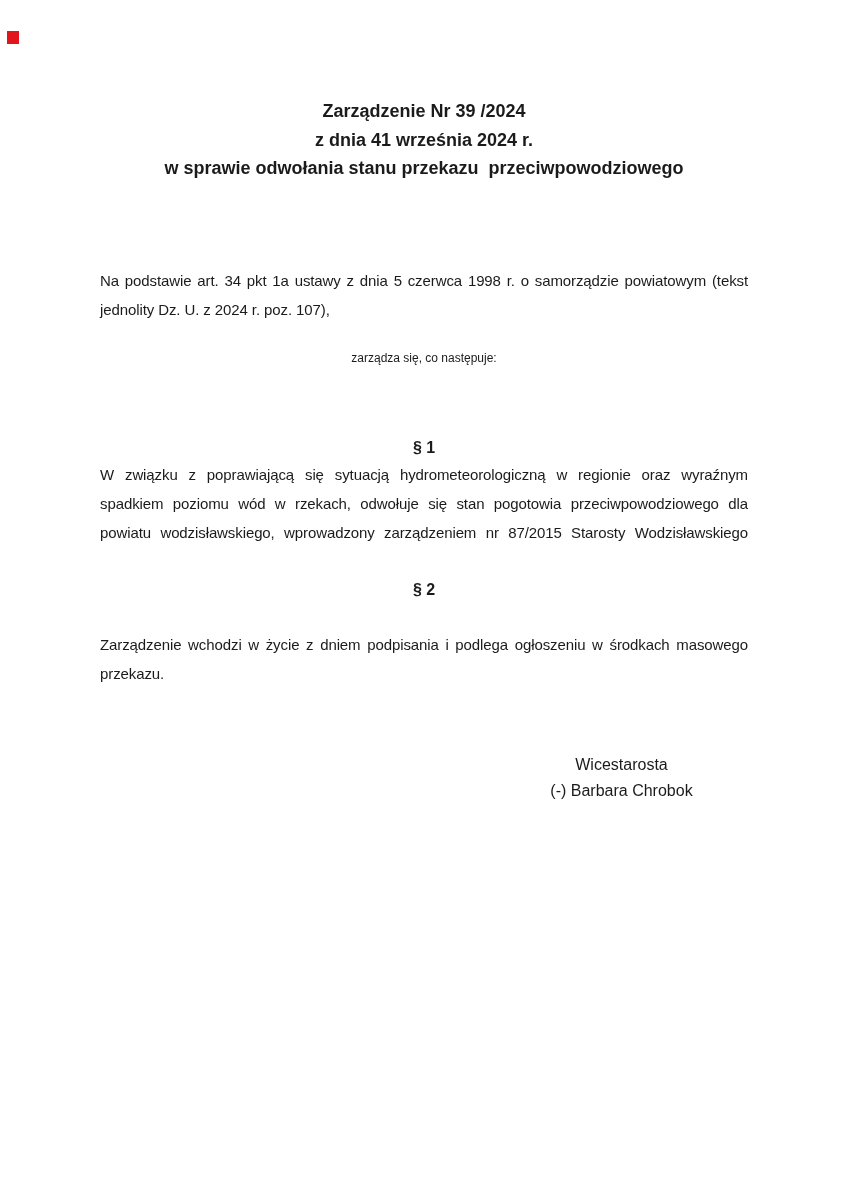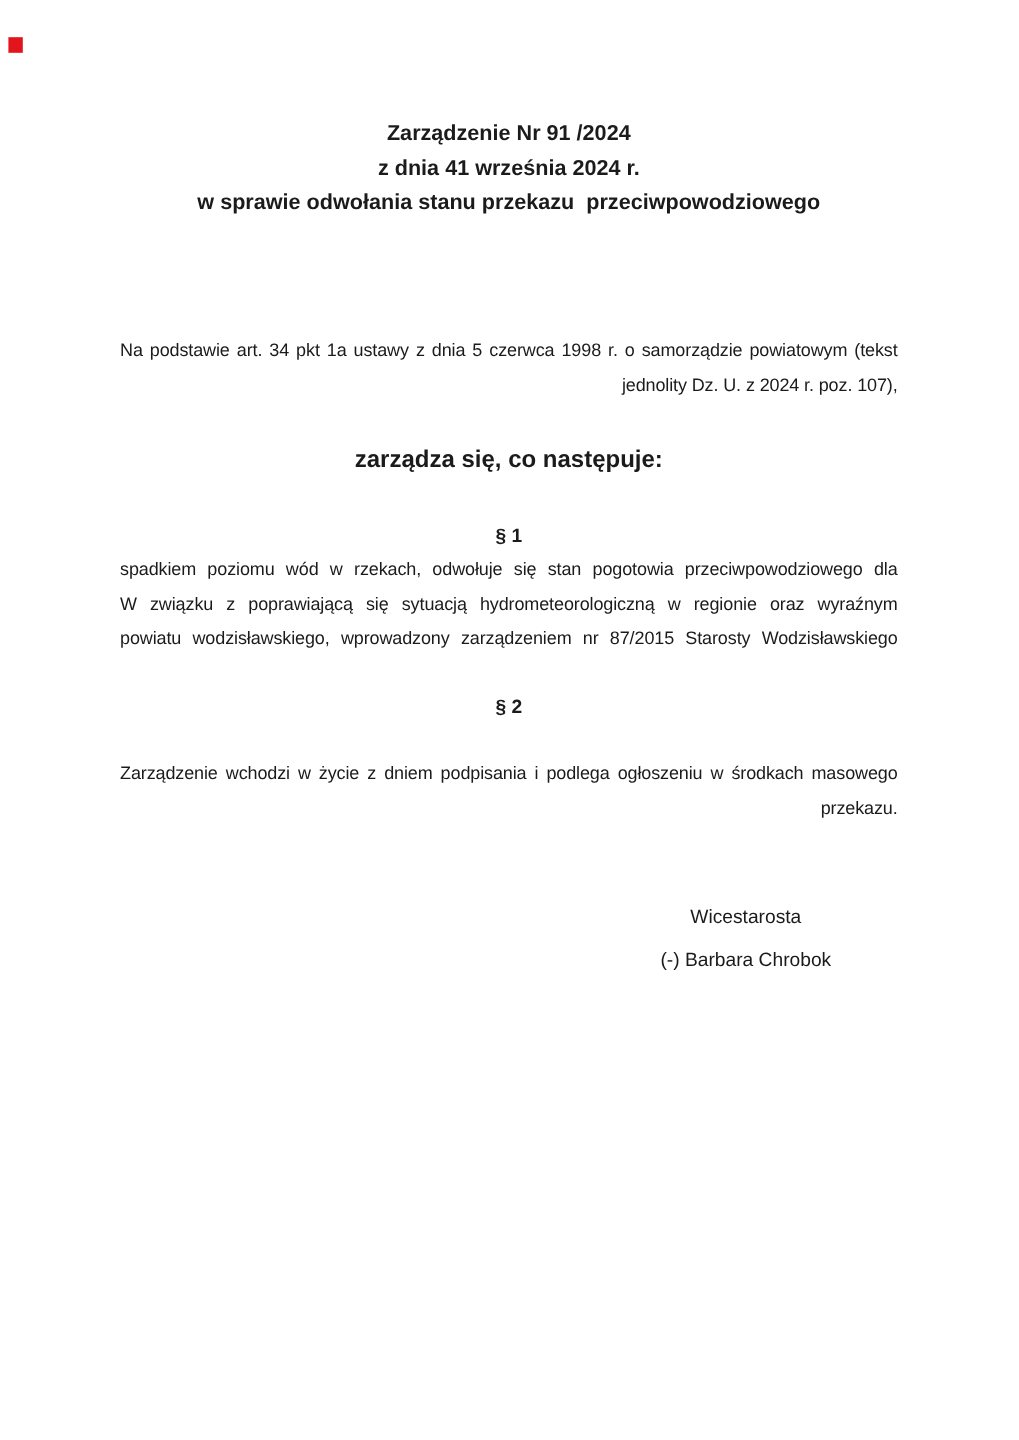--- a/index.html
+++ b/index.html
@@ -37,74 +37,74 @@
     line-height: 28.7px;
   }
   .title-block .tline {
     white-space: pre; 
   }
   .para {
     font-size: 15px;
     line-height: 28.8px;
     letter-spacing: -0.1px;
   }
-  .legal-block   { top: 279px; }
-  .ordains-block { top: 372px; text-align: center; font-weight: bold; font-size: 20px; line-height: 22px; }
+  .legal-block   { top: 267px; }
+  .ordains-block { top: 347px; text-align: center; font-weight: normal; font-size: 12px; line-height: 22px; }
   .s1-heading    { top: 437px; text-align: center; font-weight: bold; font-size: 16px; line-height: 22px; }
   .para1-block   { top: 461px; }
   .s2-heading    { top: 579px; text-align: center; font-weight: bold; font-size: 16px; line-height: 22px; }
   .para2-block   { top: 611px; margin-top: 20px; }
   .jline {
     text-align: justify;
     text-align-last: justify;
     white-space: nowrap;
   }
   .lline {
-    text-align: right;
+    text-align: left;
     white-space: nowrap;
   }
   .signature-block {
     position: absolute;
     left: 480px;
     top: 754px;
     width: 283px;
     text-align: center;
     font-weight: normal;
     font-size: 16px;
     line-height: 22px;
   }
   .signature-block .sig-name {
-    margin-top: 14px;
+    margin-top: 4px;
   }
 </style>
 </head>
 <body>
 
 <div class="page">
 
   <div class="red-marker"></div>
 
   <div class="block title-block">
-    <div class="tline">Zarządzenie Nr 91 /2024</div>
+    <div class="tline">Zarządzenie Nr 39 /2024</div>
     <div class="tline">z dnia 41 września 2024 r.</div>
     <div class="tline">w sprawie odwołania stanu przekazu  przeciwpowodziowego</div>
   </div>
 
   <div class="block para legal-block">
     <div class="jline">Na podstawie art. 34 pkt 1a ustawy z dnia 5 czerwca 1998 r. o samorządzie powiatowym (tekst</div>
     <div class="lline">jednolity Dz. U. z 2024 r. poz. 107),</div>
   </div>
 
   <div class="block ordains-block">zarządza się, co następuje:</div>
 
   <div class="block s1-heading">§ 1</div>
 
   <div class="block para para1-block">
+    <div class="jline">W związku z poprawiającą się sytuacją hydrometeorologiczną w regionie oraz wyraźnym</div>
     <div class="jline">spadkiem poziomu wód w rzekach, odwołuje się stan pogotowia przeciwpowodziowego dla</div>
-    <div class="jline">W związku z poprawiającą się sytuacją hydrometeorologiczną w regionie oraz wyraźnym</div>
     <div class="jline">powiatu wodzisławskiego, wprowadzony zarządzeniem nr 87/2015 Starosty Wodzisławskiego</div>
   </div>
 
   <div class="block s2-heading">§ 2</div>
 
   <div class="block para para2-block">
     <div class="jline">Zarządzenie wchodzi w życie z dniem podpisania i podlega ogłoszeniu w środkach masowego</div>
     <div class="lline">przekazu.</div>
   </div>
 

